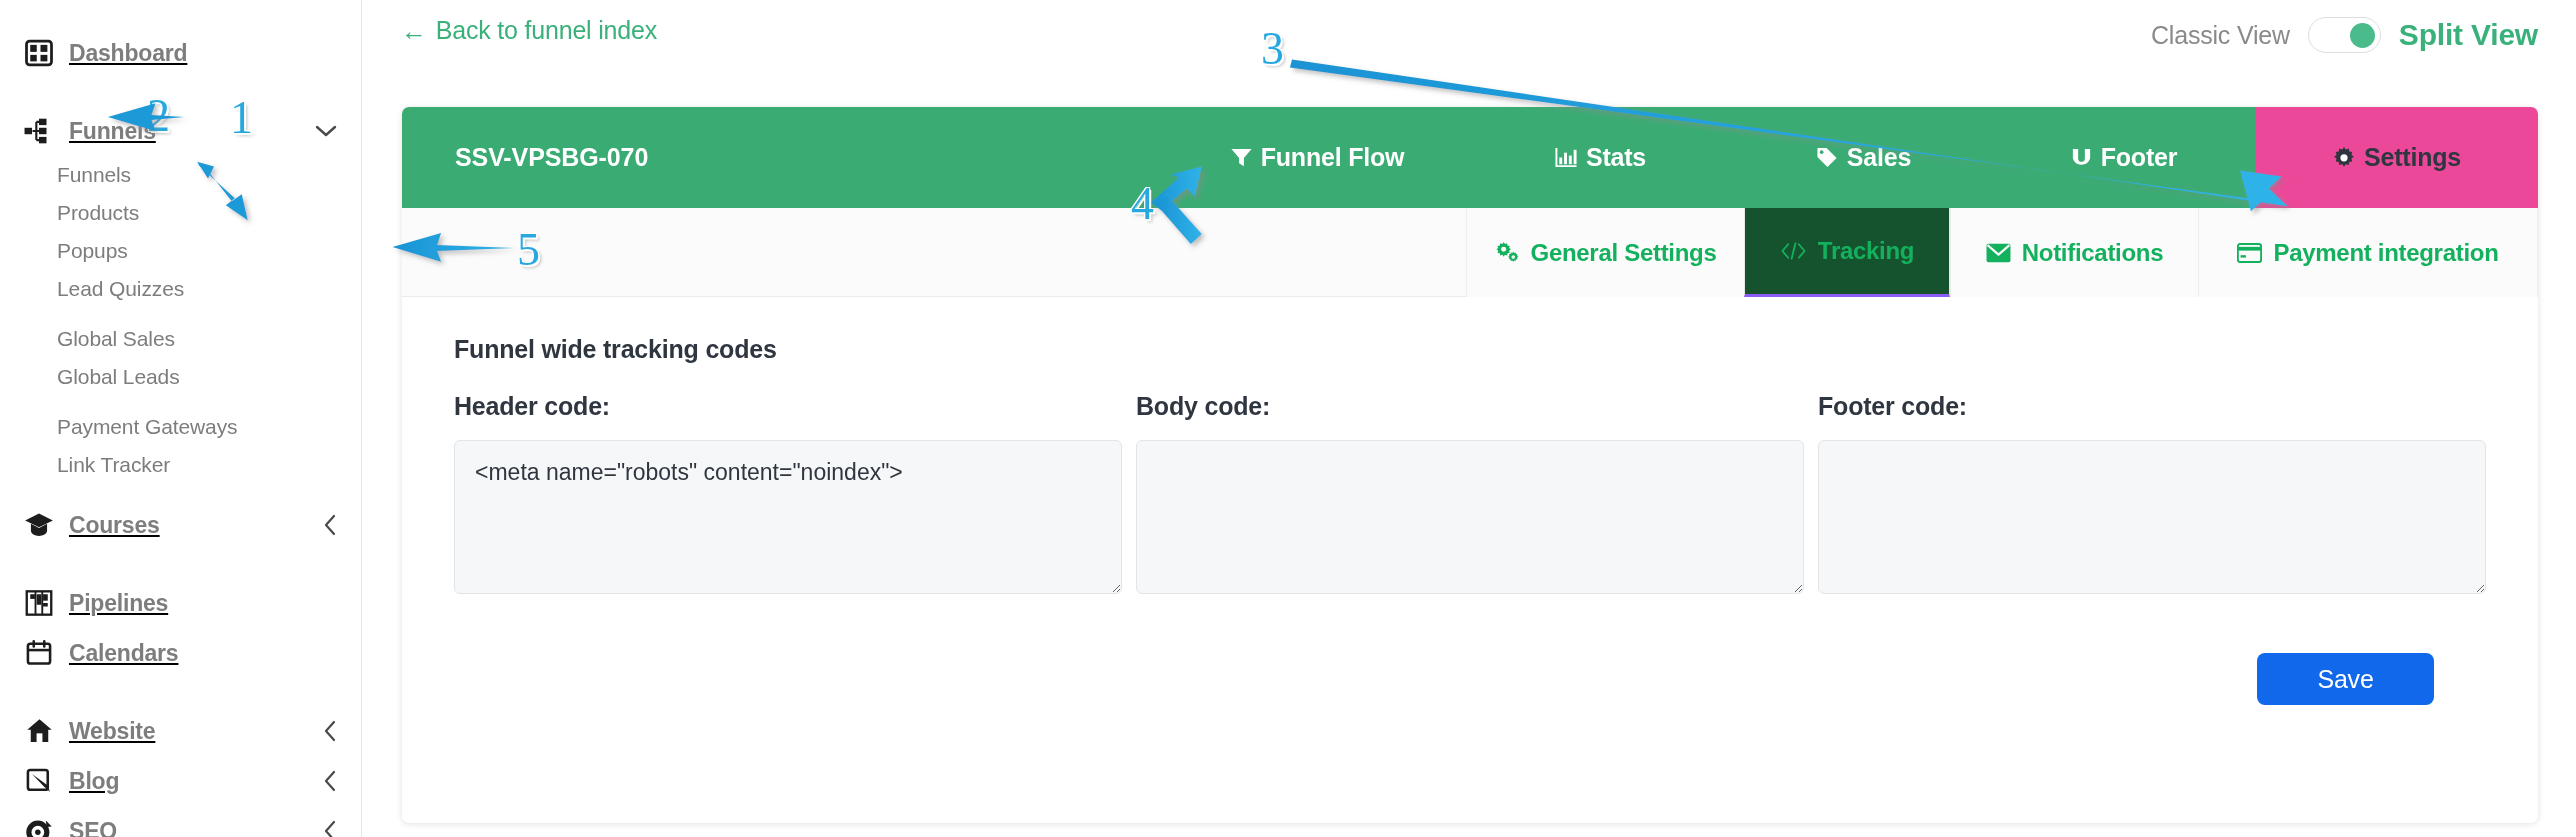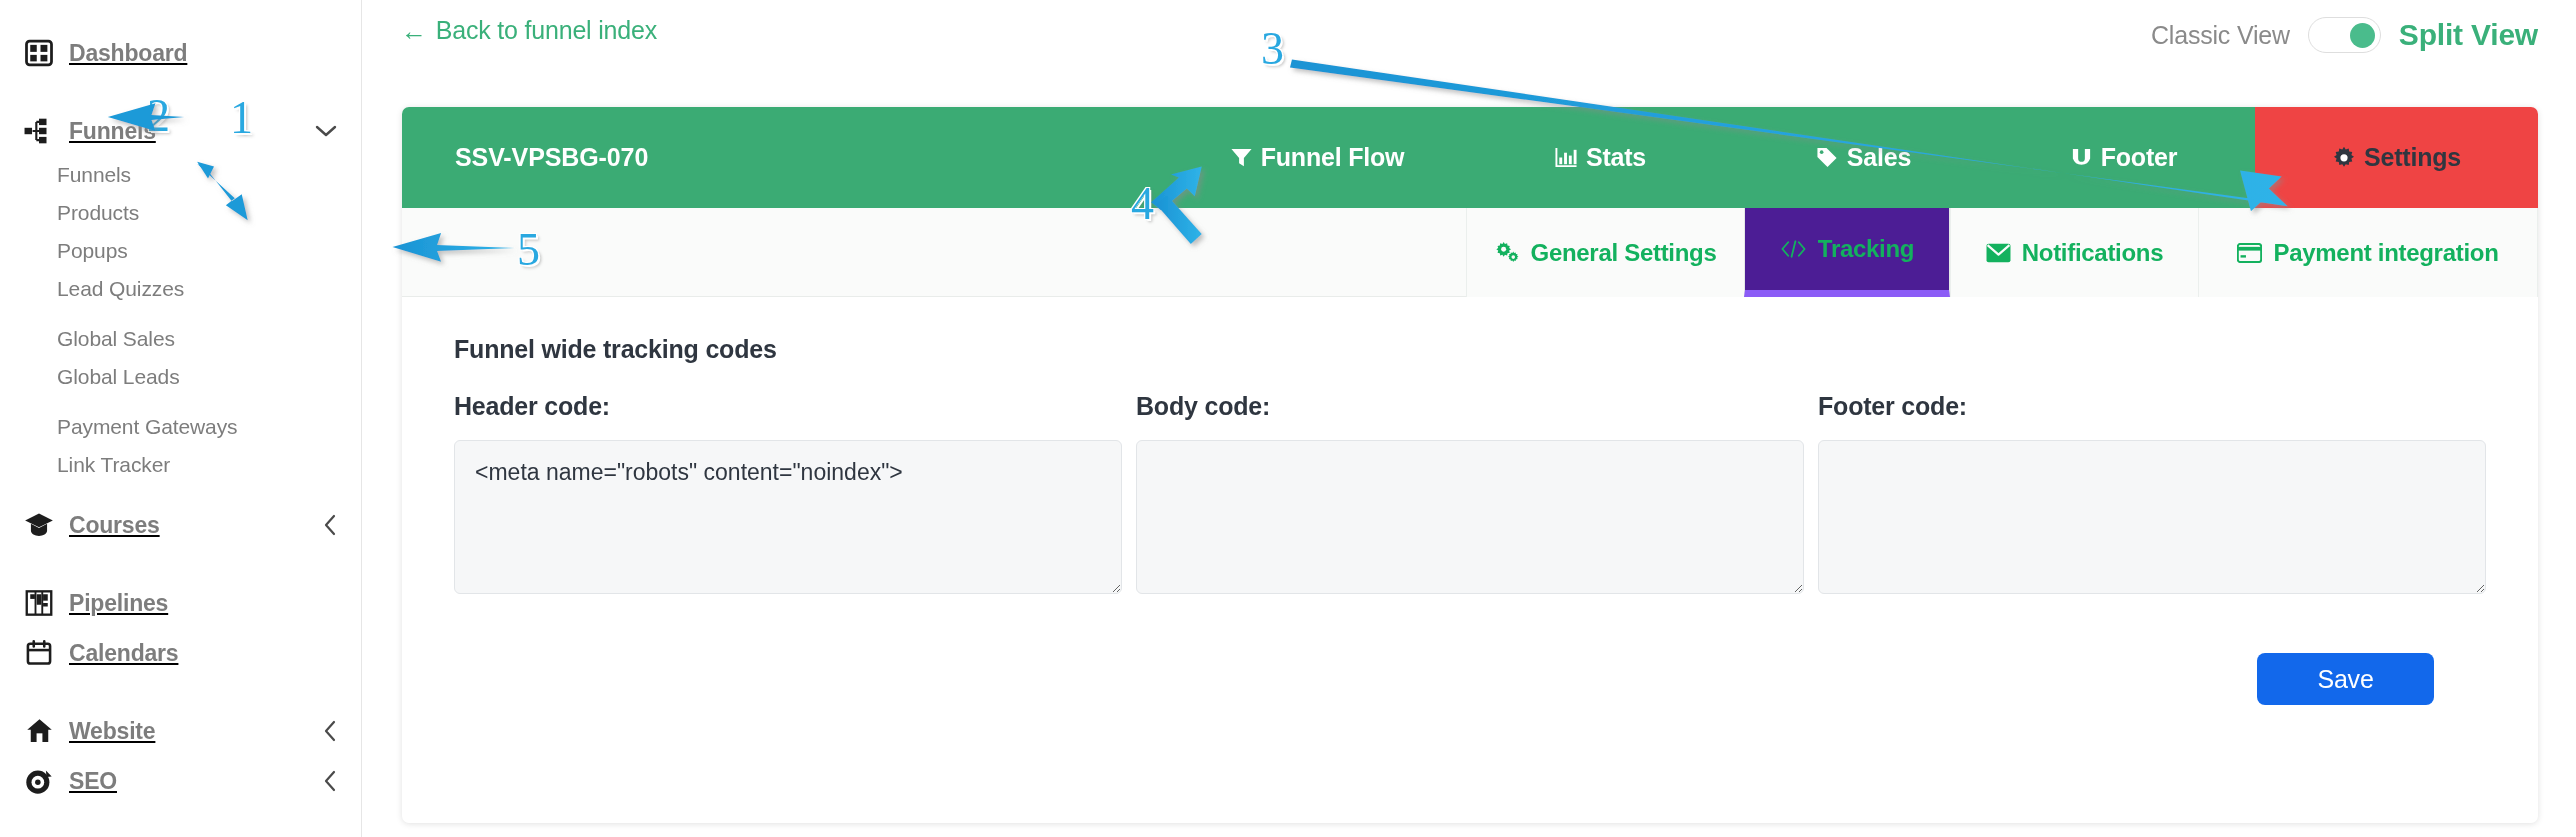--- a/index.html
+++ b/index.html
@@ -100,21 +100,21 @@
     display: flex; align-items: center;
     font-size: 25px; font-weight: 700; color: #ffffff; letter-spacing:-0.1px;
     z-index: 2;
   }
   .main-tab {
     position: relative; z-index: 2;
     height: 101px; display: flex; align-items: center; justify-content: center;
     gap: 8px; font-size: 25px; font-weight: 700; color: #ffffff;
     cursor: pointer; white-space: nowrap; letter-spacing: -0.2px;
   }
-  .main-tab.active { color: #2f3640; background: #ef4444; }
+  .main-tab.active { color: #2f3640; background: #ec4899; }
   .main-tab .ti { display: flex; align-items: center; }
 
   #tabs-row { position: absolute; right: 0; top: 0; height: 101px; display: flex; z-index: 2; }
 
   
   #subtabs {
     height: 89px; width: 100%;
     background: #fafbfa;
     display: flex; justify-content: flex-end;
     border-bottom: 1px solid #e9ecea;
@@ -123,22 +123,22 @@
     width: 244px; height: 89px;
     display: flex; align-items: center; justify-content: center;
     gap: 11px;
     font-size: 24px; font-weight: 700; color: #13b15e;
     background: #fafbfa;
     cursor: pointer; white-space: nowrap; letter-spacing: -0.3px;
     border-left: 1px solid #ebefed;
   }
   .sub-tab:last-child { border-right: 1px solid #ebefed; }
   .sub-tab.active {
-    background: #4c1d95;
-    border-bottom: 7px solid #8b5cf6;
+    background: #14532d;
+    border-bottom: 3px solid #8b5cf6;
     border-left: 1px solid #e4e8e6;
     border-right: 1px solid #e4e8e6;
   }
   .sub-tab .si { display: flex; align-items: center; }
 
   
   #content { padding: 38px 52px 0 52px; }
   #section-title {
     font-size: 25px; font-weight: 700; color: #2f3640;
     letter-spacing: -0.2px; margin-bottom: 28px;
@@ -291,20 +291,34 @@
           </svg>
       </span>
       <span class="nav-label">Website</span>
       <span class="chev">
         <svg width="14" height="22" viewBox="0 0 14 22">
             <path d="M11 2 L3 11 L11 20" stroke="#4a4a4a" stroke-width="2.2" fill="none" stroke-linecap="round" stroke-linejoin="round"></path>
           </svg>
       </span>
     </div>
 
+    <div class="nav-top">
+      <span class="nav-icon">
+        <svg width="28" height="28" viewBox="0 0 24 24">
+            <rect x="2.5" y="2.5" width="17" height="17" rx="2" fill="none" stroke="#1d1d1d" stroke-width="2.2"></rect>
+            <path d="M6 6 L16 16.5 L21.5 21.5 L19 15.5 Z" fill="#1d1d1d"></path>
+          </svg>
+      </span>
+      <span class="nav-label">Blog</span>
+      <span class="chev">
+        <svg width="14" height="22" viewBox="0 0 14 22">
+            <path d="M11 2 L3 11 L11 20" stroke="#4a4a4a" stroke-width="2.2" fill="none" stroke-linecap="round" stroke-linejoin="round"></path>
+          </svg>
+      </span>
+    </div>
 
     <div class="nav-top">
       <span class="nav-icon">
         <svg width="30" height="28" viewBox="0 0 26 24">
             <circle cx="12" cy="13" r="10" fill="#1d1d1d"></circle>
             <circle cx="12" cy="13" r="5.5" fill="#ffffff"></circle>
             <circle cx="12" cy="13" r="2.4" fill="#1d1d1d"></circle>
             <path d="M19 3 L24 8 L19.5 8.5 Z" fill="#1d1d1d"></path>
           </svg>
       </span>

